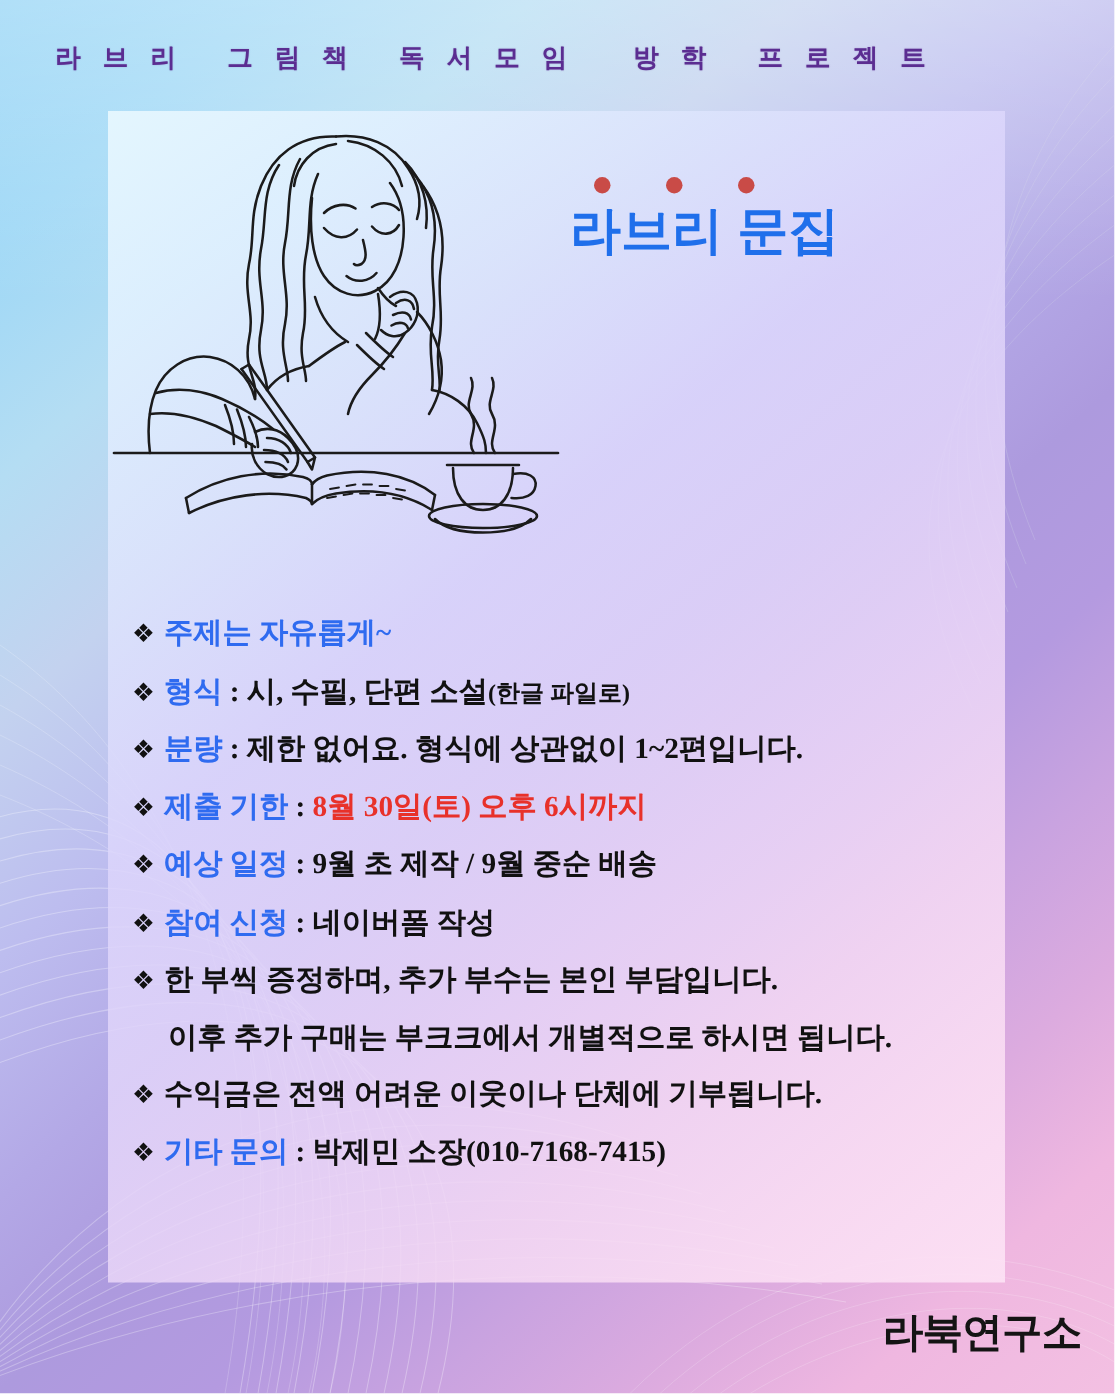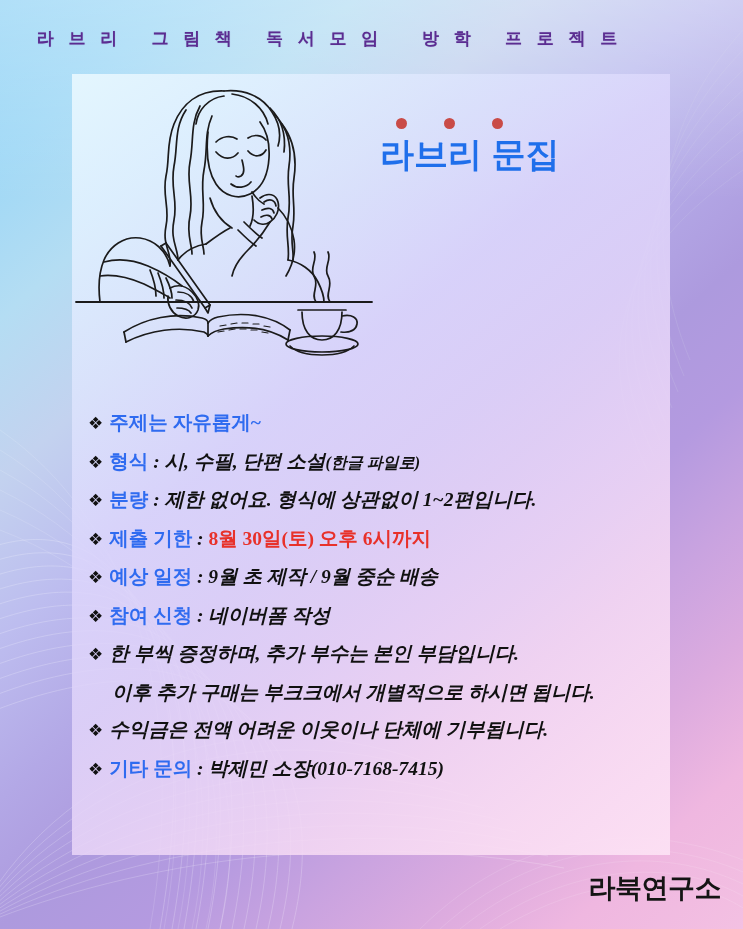--- a/index.html
+++ b/index.html
@@ -148,21 +148,21 @@
   .line .bullet {
     color: #111111;
     font-family: "DejaVu Sans", sans-serif;
     font-size: 17px;
     margin-right: 6px;
   }
   .line.indent {
     padding-left: 24px;
   }
   .lbl-blue { color: #2f6bf0; }
-  .txt-black { color: #111111; font-style: italic; }
+  .txt-black { color: #111111; }
   .txt-red { color: #e8312a; }
   .small-paren { font-size: 16px; }
 
   
   .brand {
     position: absolute;
     right: 22px;
     bottom: 23px;
     font-family: "Liberation Sans", "DejaVu Sans", sans-serif;
     font-size: 27px;

